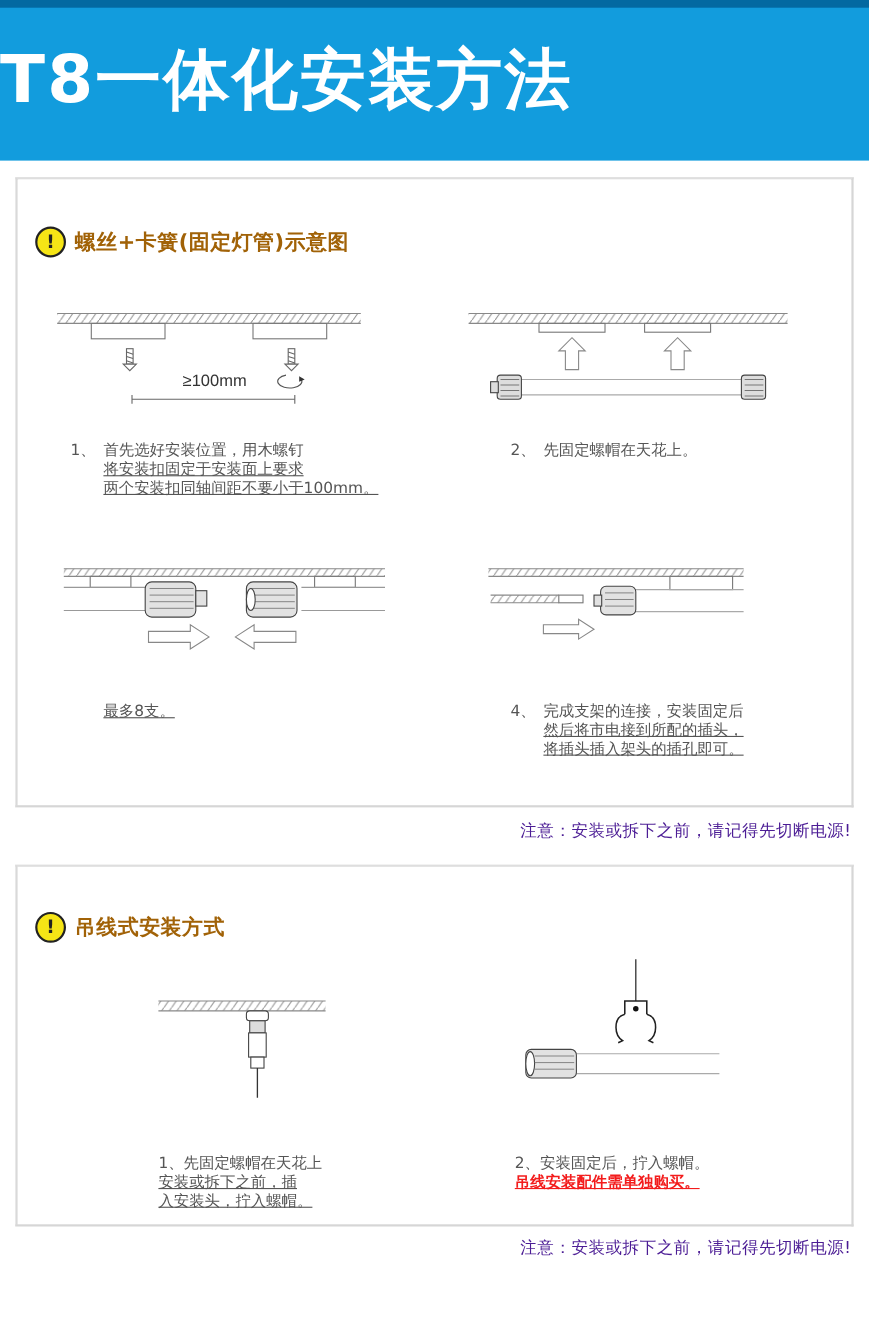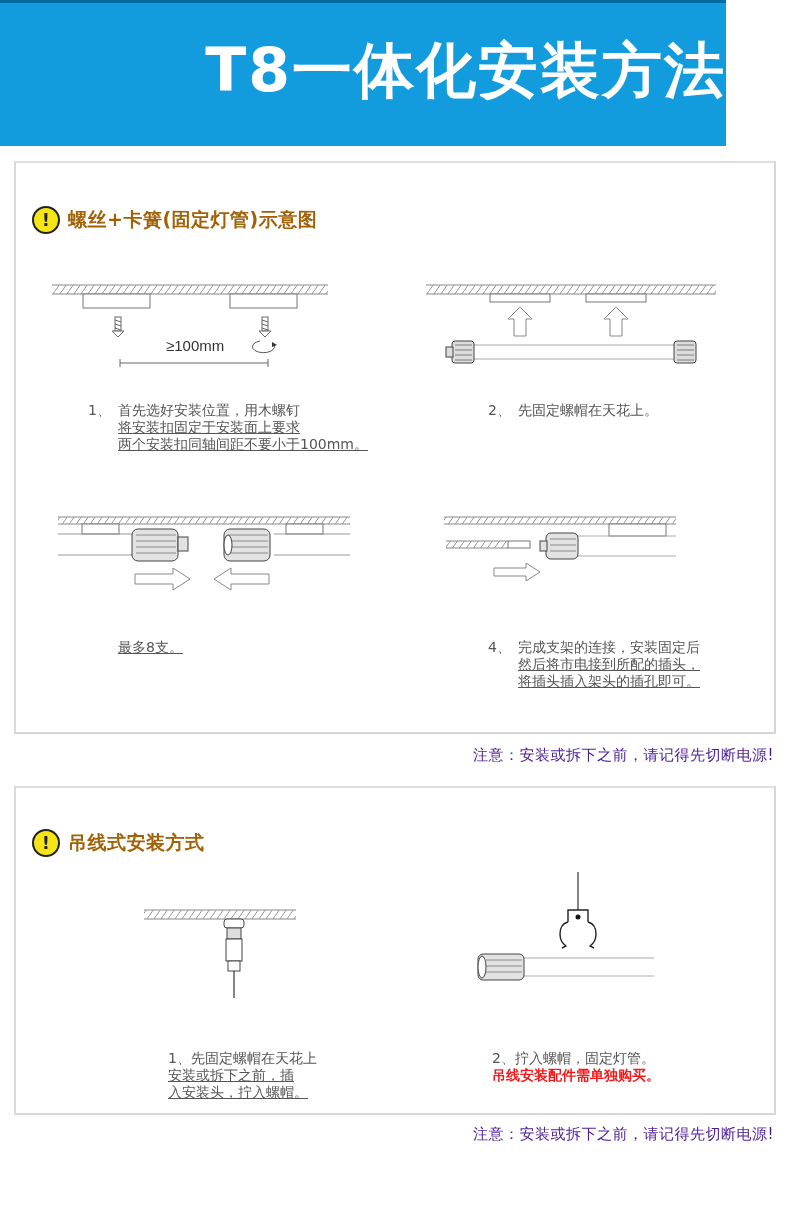--- a/index.html
+++ b/index.html
@@ -1,22 +1,22 @@
 <!DOCTYPE html>
 <html><head>
   <meta charset="utf-8">
   <style>
     * { box-sizing: border-box; margin: 0; padding: 0; }
     html, body { width: 790px; height: 1219px; background: #ffffff; overflow: hidden; }
     body { position: relative; font-family: "DejaVu Sans", "Liberation Sans", sans-serif; color: #555; }
 
     .header {
-      position: absolute; left: 0; top: 0; width: 726px; height: 146px;
-      background: #129cdd; border-top: 3px solid #0369a1;
-      display: flex; align-items: center; justify-content: flex-end;
+      position: absolute; left: 0; top: 0; width: 790px; height: 146px;
+      background: #129cdd; border-top: 7px solid #0369a1;
+      display: flex; align-items: center; justify-content: flex-start;
     }
     .header-title {
       color: #ffffff; font-size: 60px; font-weight: bold; letter-spacing: 2px;
       font-family: "DejaVu Sans", sans-serif; margin-top: -6px;
     }
 
     .panel {
       position: absolute; left: 14px; width: 762px;
       border: 2px solid #d6d6d6; border-top-color: #dedede; border-left-color: #d9d9d9;
       background: #fff;
@@ -30,25 +30,25 @@
     .warn-icon {
       width: 28px; height: 28px; border-radius: 50%; background: #f6e516;
       border: 2px solid #222; display: flex; align-items: center; justify-content: center;
       font-weight: bold; font-size: 17px; color: #222; font-family: "DejaVu Sans", sans-serif;
       margin-right: 8px;
     }
     .section-title { font-size: 19px; font-weight: bold; color: #a16207; letter-spacing: 0.5px; }
 
     .caption { position: absolute; font-size: 14px; line-height: 17px; color: #555; }
     .caption .num { display: inline-block; width: 30px; }
-    .caption .line { white-space: nowrap; margin-left: 24px; }
+    .caption .line { white-space: nowrap; }
     .caption .indent { padding-left: 30px; text-decoration: underline; }
     .caption.tight .num { width: auto; }
     .caption.tight .indent { padding-left: 0; }
-    .red-bold { color: #f31c1c; font-weight: bold; }
+    .red-bold { color: #f31c1c; font-weight: bold; text-decoration: underline; }
 
     .notice {
       position: absolute; right: 16px; font-size: 15px; color: #4c1d95; letter-spacing: 0.5px;
       white-space: nowrap;
     }
     .diagram { position: absolute; }
     .ann-text { font-family: "Liberation Sans", sans-serif; }
   </style>
 </head>
 <body>
@@ -250,18 +250,18 @@
     </g>
   </svg>
 
   <div class="caption tight" style="left:128px; top:262px;">
     <div class="line"><span class="num">1、</span><span>先固定螺帽在天花上</span></div>
     <div class="line indent">安装或拆下之前，插</div>
     <div class="line indent">入安装头，拧入螺帽。</div>
   </div>
 
   <div class="caption tight" style="left:452px; top:262px;">
-    <div class="line"><span class="num">2、</span><span>拧入螺帽，固定灯管。</span></div>
+    <div class="line"><span class="num">2、</span><span>安装固定后，拧入螺帽。</span></div>
     <div class="line red-bold">吊线安装配件需单独购买。</div>
   </div>
 </div>
 
 <div class="notice" style="top:1125px;">注意：安装或拆下之前，请记得先切断电源!</div>
 
 </body></html>

